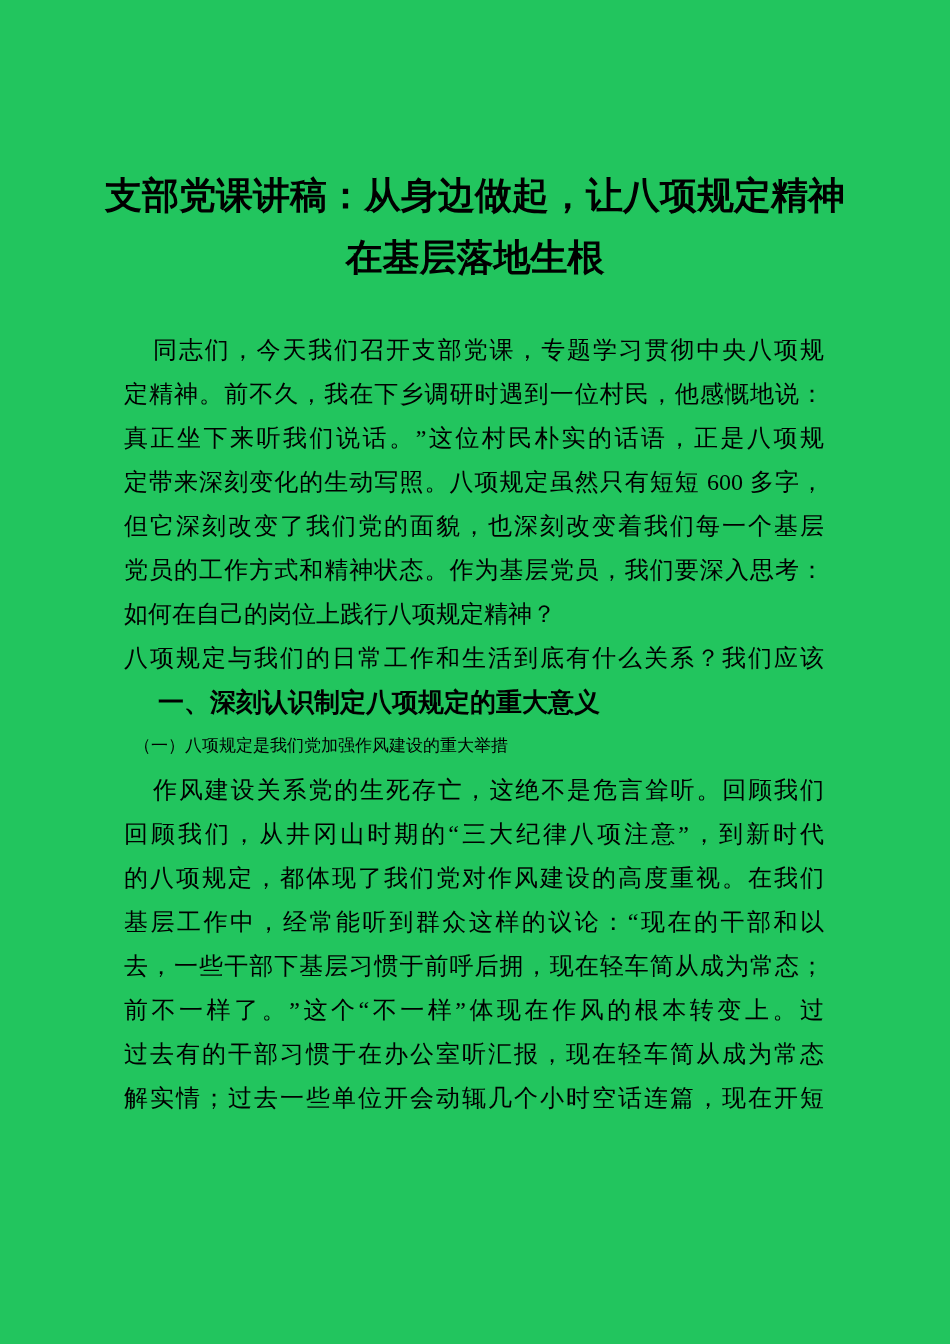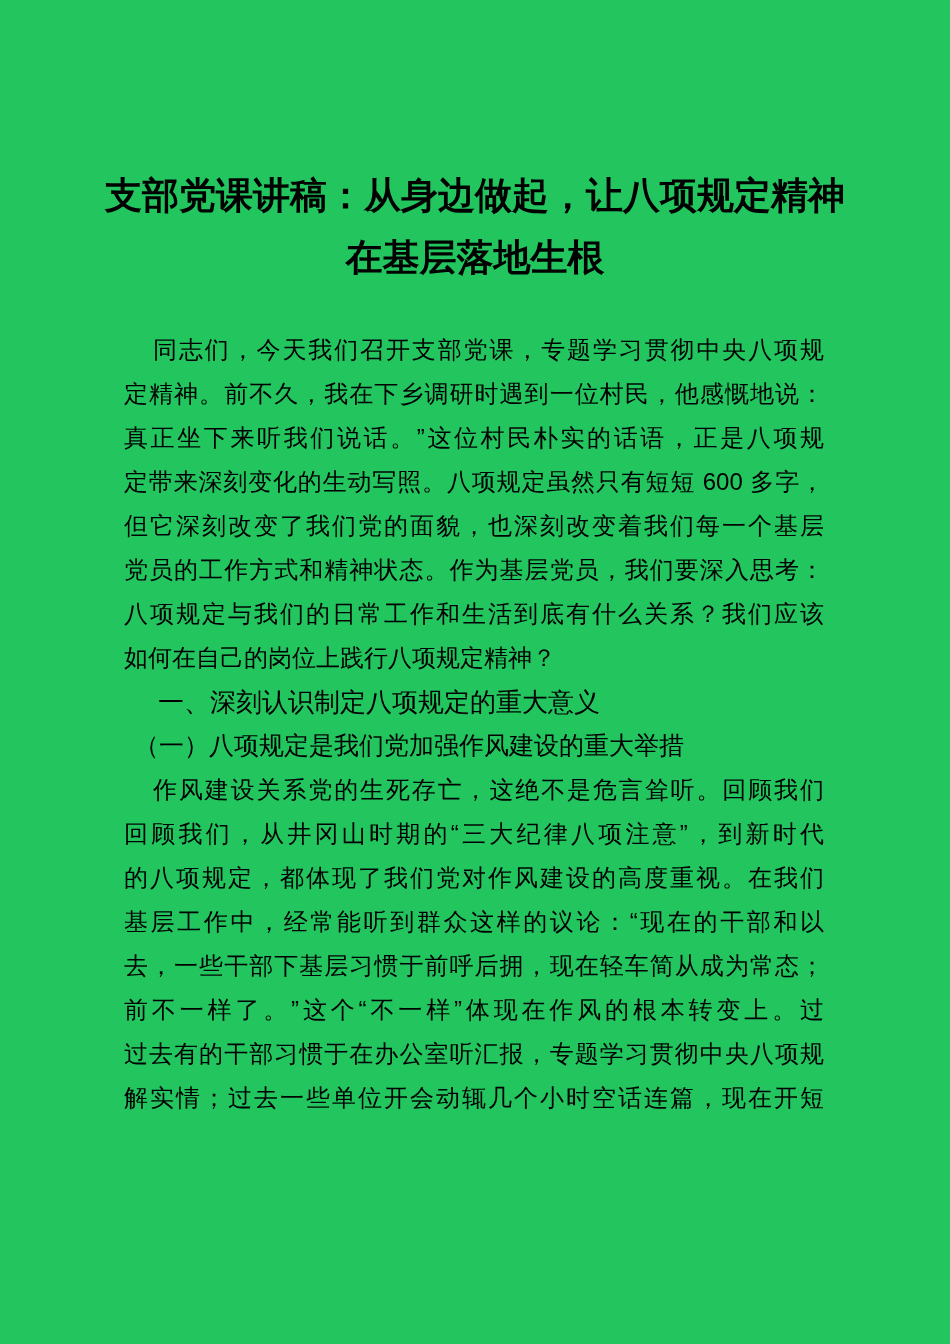--- a/index.html
+++ b/index.html
@@ -32,31 +32,31 @@
     line-height: 44px;
     color: #000000;
   }
   .line {
     height: 44px;
     text-align: justify;
     text-align-last: justify;
     text-justify: inter-character;
     white-space: nowrap;
   }
-  .line.p { font-family: Liberation Sans, sans-serif; }
+  .line.p { font-family: Liberation Serif, serif; }
   .line.indent-p { text-indent: 29px; }
   .line.h1 {
     font-family: "Liberation Sans", "DejaVu Sans", sans-serif;
-    font-weight: 400;
+    font-weight: 700;
     font-size: 26px;
     text-indent: 34px;
   }
   .line.h2 {
     font-family: "Liberation Serif", "DejaVu Serif", serif;
-    font-size: 25px;
+    font-size: 17px;
     text-indent: 10px;
   }
   .line.no-jl {
     text-align: left;
     text-align-last: left;
   }
 </style>
 </head>
 <body>
 
@@ -65,26 +65,26 @@
     <div>支部党课讲稿：从身边做起，让八项规定精神</div>
     <div>在基层落地生根</div>
   </div>
   <div class="doc-body">
       <div class="line p indent-p">同志们，今天我们召开支部党课，专题学习贯彻中央八项规</div>
       <div class="line p">定精神。前不久，我在下乡调研时遇到一位村民，他感慨地说：</div>
       <div class="line p">真正坐下来听我们说话。”这位村民朴实的话语，正是八项规</div>
       <div class="line p">定带来深刻变化的生动写照。八项规定虽然只有短短 600 多字，</div>
       <div class="line p">但它深刻改变了我们党的面貌，也深刻改变着我们每一个基层</div>
       <div class="line p">党员的工作方式和精神状态。作为基层党员，我们要深入思考：</div>
+      <div class="line p no-jl">如何在自己的岗位上践行八项规定精神？</div>
       <div class="line p">八项规定与我们的日常工作和生活到底有什么关系？我们应该</div>
-      <div class="line p no-jl">如何在自己的岗位上践行八项规定精神？</div>
       <div class="line h1 no-jl">一、深刻认识制定八项规定的重大意义</div>
       <div class="line h2 no-jl">（一）八项规定是我们党加强作风建设的重大举措</div>
       <div class="line p indent-p">作风建设关系党的生死存亡，这绝不是危言耸听。回顾我们</div>
       <div class="line p">回顾我们，从井冈山时期的“三大纪律八项注意”，到新时代</div>
       <div class="line p">的八项规定，都体现了我们党对作风建设的高度重视。在我们</div>
       <div class="line p">基层工作中，经常能听到群众这样的议论：“现在的干部和以</div>
       <div class="line p">去，一些干部下基层习惯于前呼后拥，现在轻车简从成为常态；</div>
       <div class="line p">前不一样了。”这个“不一样”体现在作风的根本转变上。过</div>
-      <div class="line p">过去有的干部习惯于在办公室听汇报，专题学习贯彻中央八项规</div>
+      <div class="line p">过去有的干部习惯于在办公室听汇报，现在轻车简从成为常态</div>
       <div class="line p">解实情；过去一些单位开会动辄几个小时空话连篇，现在开短</div>
     </div>
 </div>
 
 </body></html>

